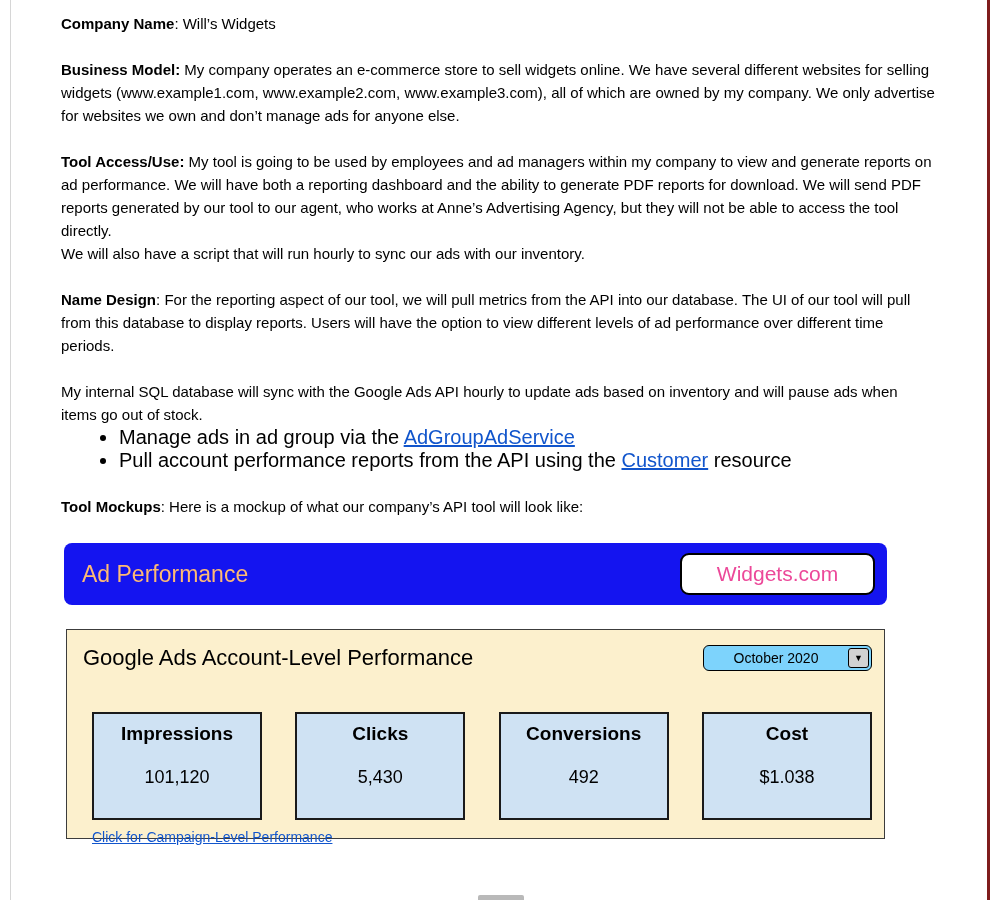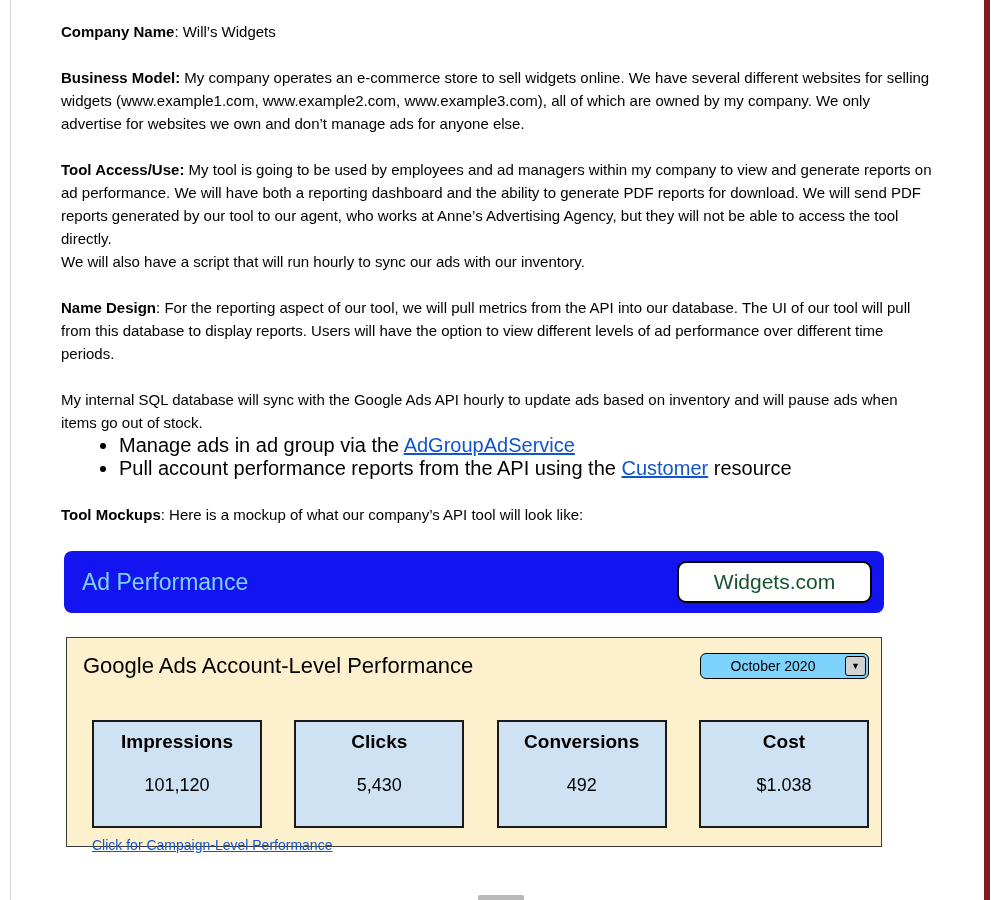--- a/index.html
+++ b/index.html
@@ -9,22 +9,22 @@
     font-family: "Liberation Sans", sans-serif;
     color: #000;
     position: relative;
     overflow: hidden;
   }
   .page {
     position: absolute;
     top: 0; bottom: 0; left: 10px; right: 10px;
     background: #fff;
     border-left: 1px solid #d6d6d6;
-    border-right: 6px solid #7f1d1d;
-    padding: 20px 50px 0 50px;
+    border-right: 3px solid #7f1d1d;
+    padding: 12px 50px 0 50px;
   }
   .para {
     font-size: 15px;
     line-height: 23px;
     margin-top: 23px;
   }
   .para.first { margin-top: 0; }
   .bold { font-weight: bold; }
   .doc-link {
     color: var(--link-blue, #1155cc);
@@ -46,33 +46,33 @@
     margin: 25px 50px 0 3px;
     height: 62px;
     background: var(--header-blue, #1414f0);
     border-radius: 8px;
     display: flex;
     align-items: center;
     justify-content: space-between;
     padding: 0 12px 0 18px;
   }
   .mockup-title {
-    color: #7dd3fc;
+    color: #fdba74;
     font-size: 23px;
     text-align: center;
   }
   .site-button {
     background: #ffffff;
     border: 2px solid #000;
     border-radius: 9px;
     height: 42px;
     width: 195px;
     font-size: 21px;
     font-family: inherit;
-    color: #14532d;
+    color: #ec4899;
     cursor: pointer;
   }
   .mockup-panel {
     margin: 24px 52px 0 5px;
     height: 210px;
     background: var(--panel-beige, #fcf0cd);
     border: 1px solid #3c3c3c;
     padding: 14px 12px 0 16px;
   }
   .panel-top {

